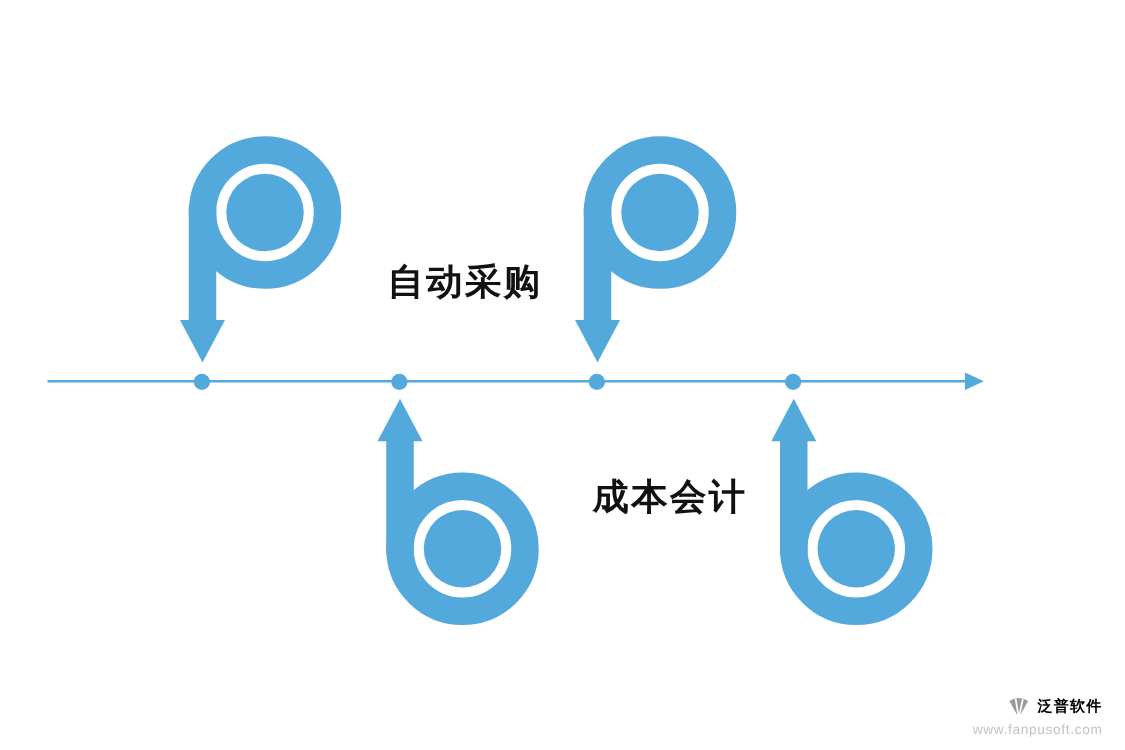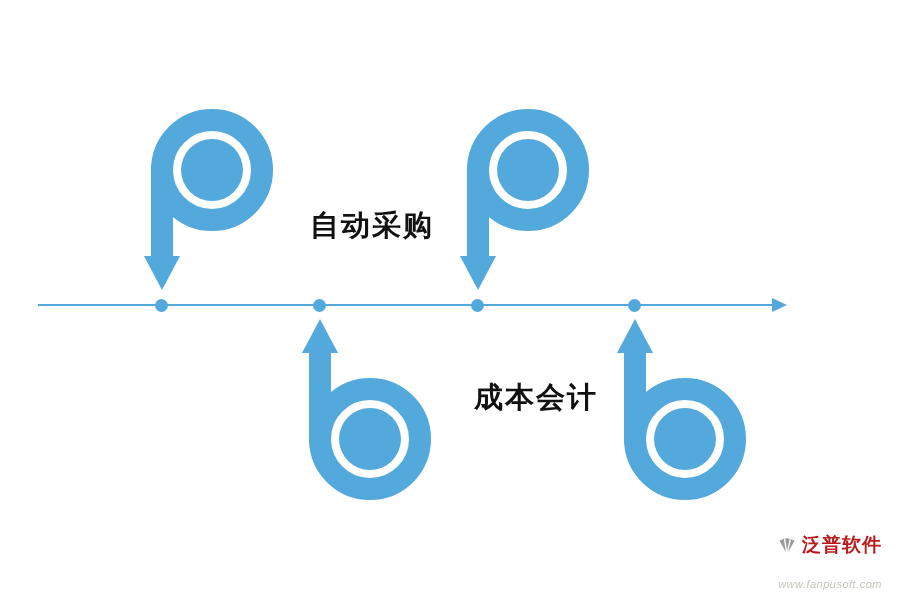--- a/index.html
+++ b/index.html
@@ -81,31 +81,30 @@
     display: flex;
     flex-direction: column;
     align-items: flex-end;
   }
   .logo-row {
     display: flex;
     align-items: center;
     gap: 5px;
   }
   .logo-name {
-    font-size: 19px;
+    font-size: 12px;
     font-weight: bold;
-    color: #b91c1c;
+    color: #000000;
     letter-spacing: 1px;
   }
   .logo-url {
     font-size: 11px;
     color: #c7c3bc;
     letter-spacing: 0.5px;
-    margin-top: 20px;
-    font-style: italic;
+    margin-top: 2px;
   }
 </style>
 </head>
 <body>
 
 <div class="canvas">
 
   <svg width="0" height="0" style="position:absolute" aria-hidden="true">
     <defs>
       <g id="spiral-shape" fill="#54a9dc">

